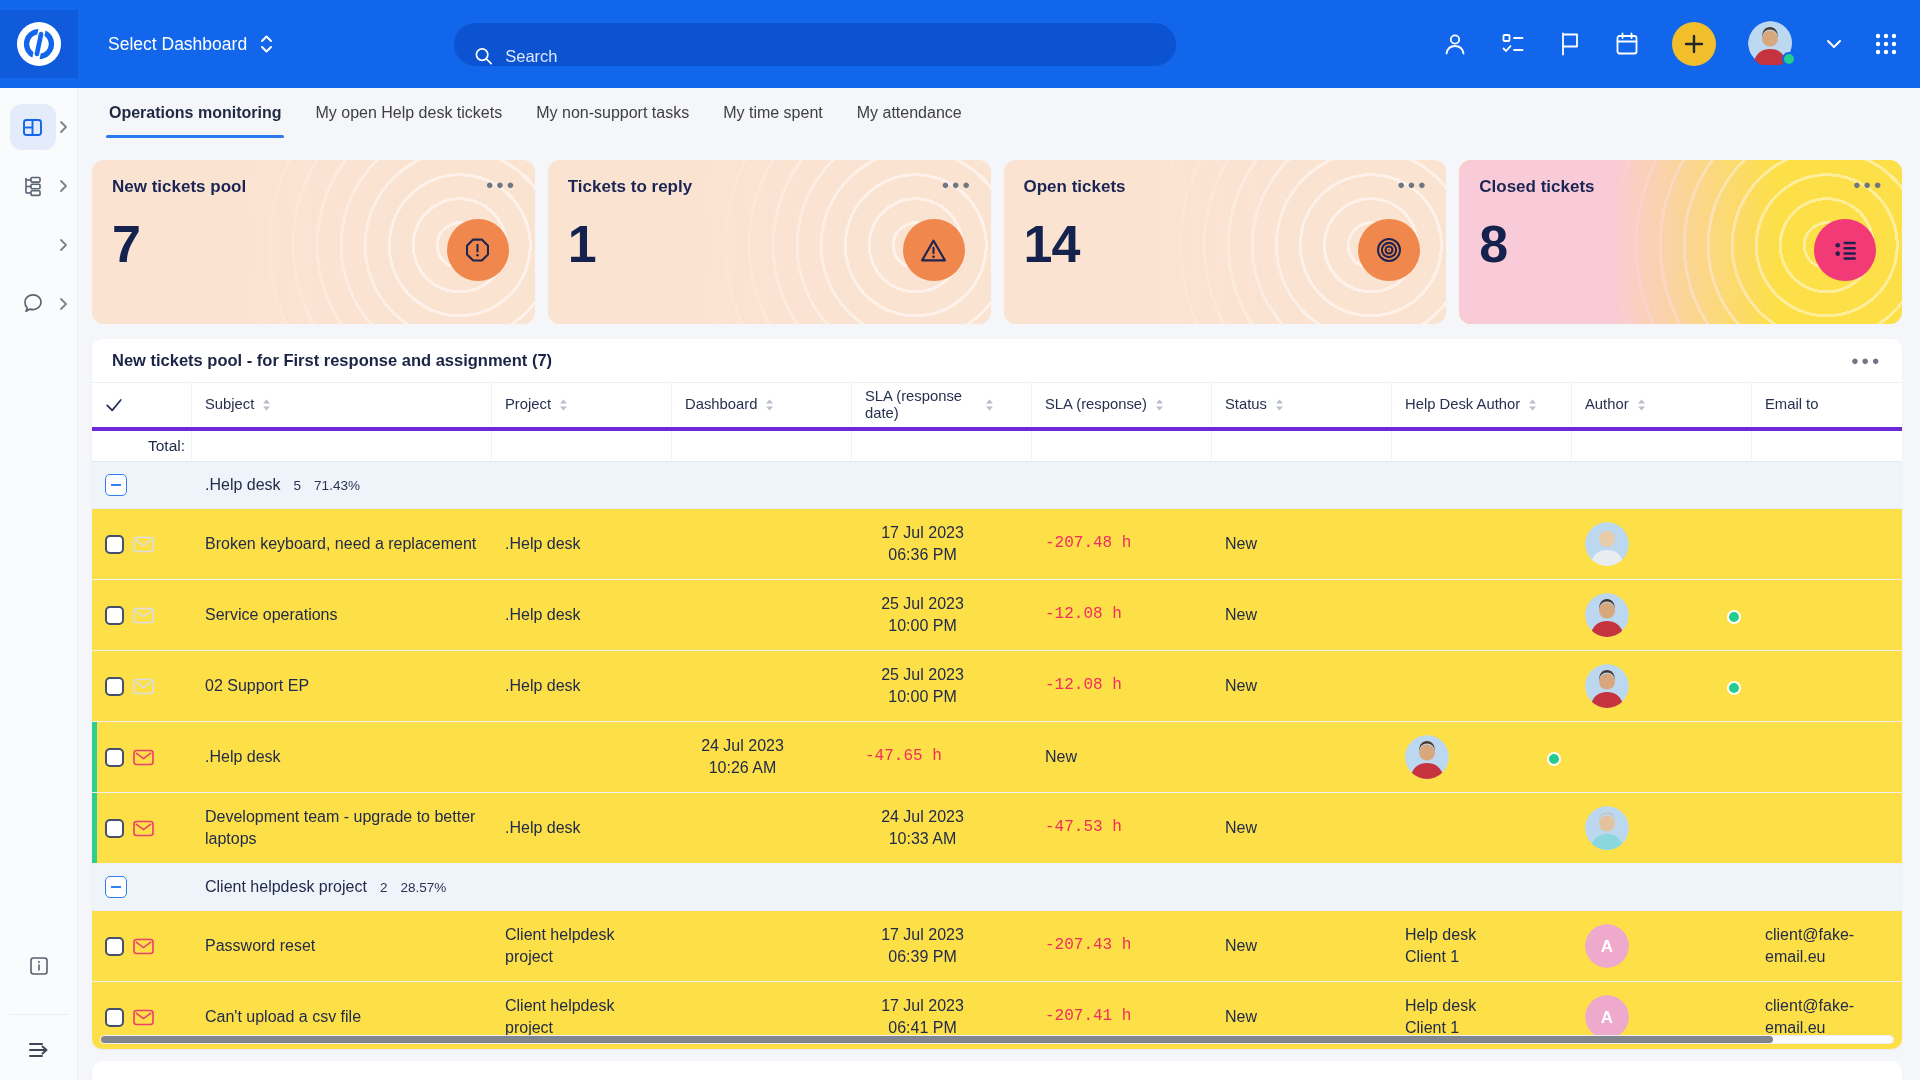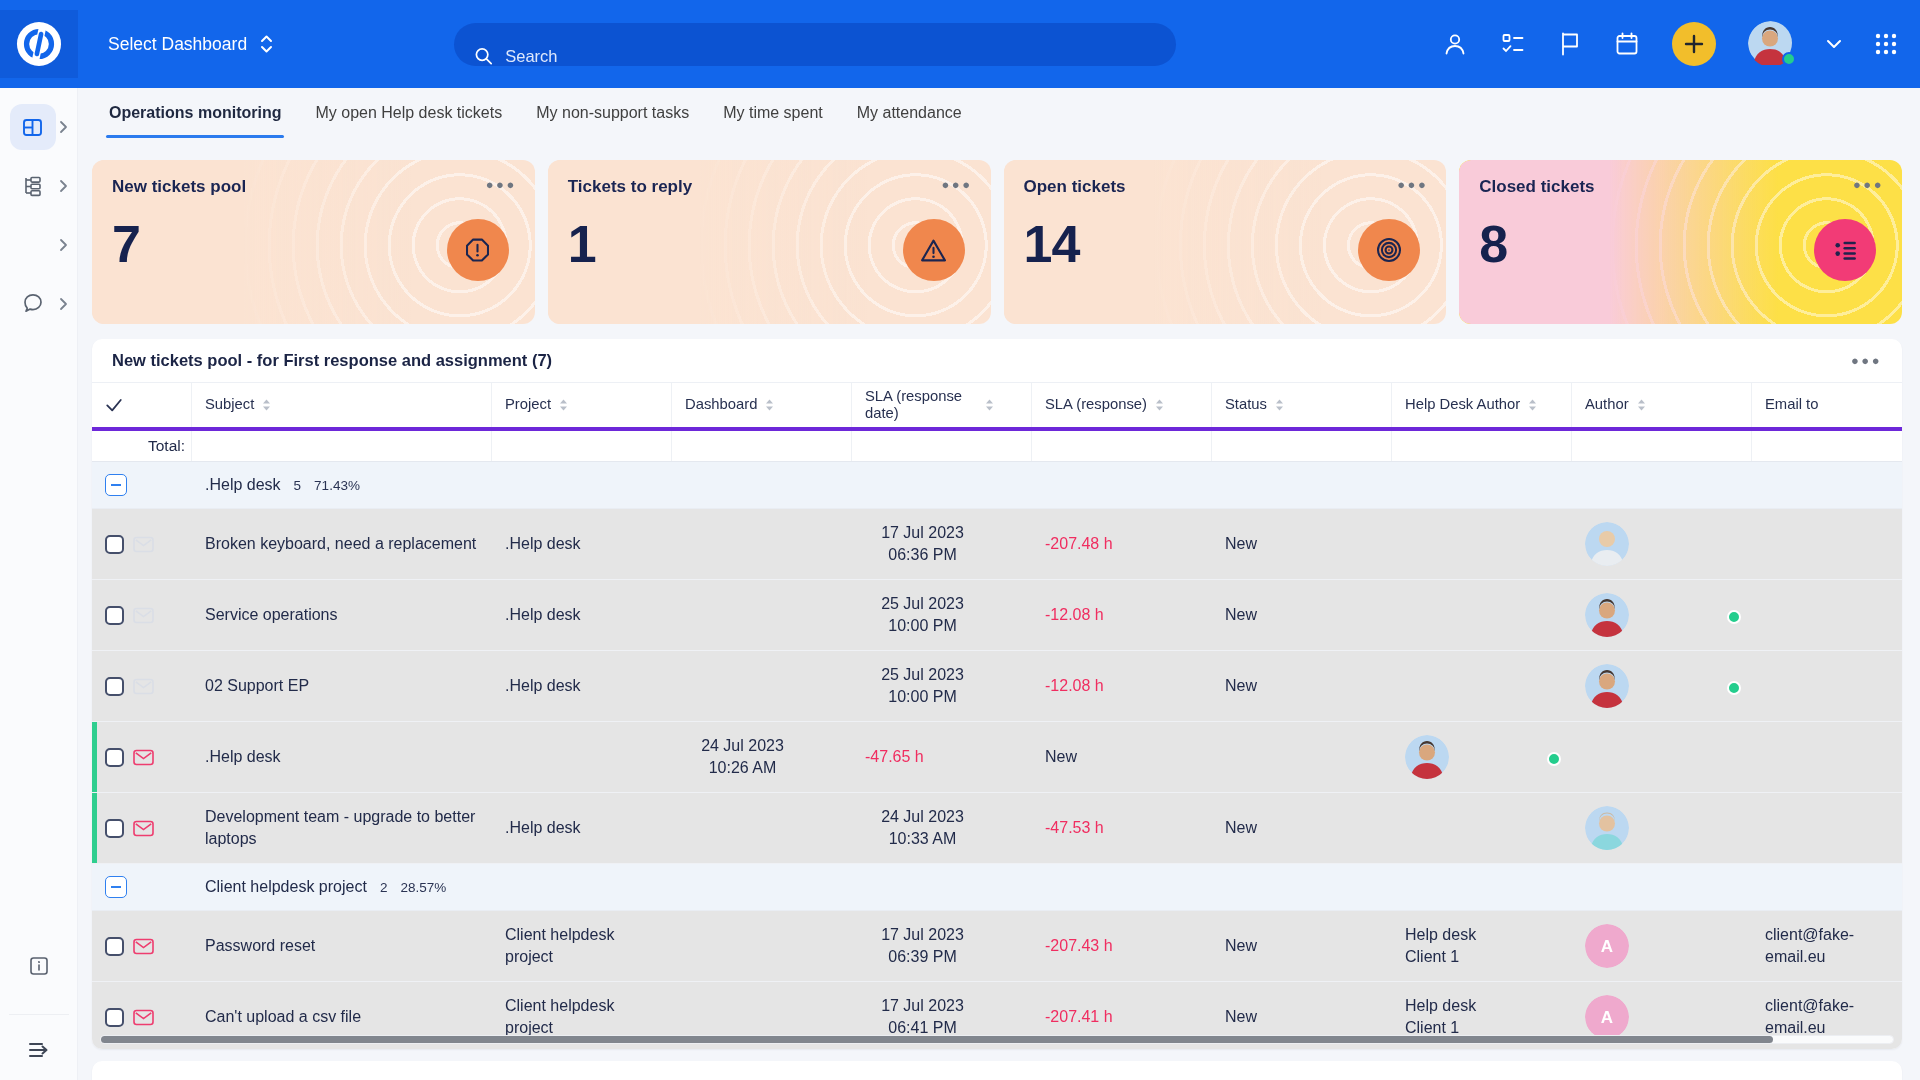--- a/index.html
+++ b/index.html
@@ -66,27 +66,27 @@
   .trow { display:grid; grid-template-columns:100px 300px 180px 180px 180px 180px 180px 180px 180px minmax(0,1fr); }
   .thead .cell { border-right:1px solid #EEF1F5; font-size:14.8px; color:#273050; font-weight:500; display:flex; align-items:center; gap:8px; padding:4px 10px 4px 13px; min-height:44px; line-height:1.18; cursor:pointer; }
   .thead .cell:last-child { border-right:0; }
   .thead { border-bottom:4px solid #6d28d9; }
   .total-row { border-bottom:1px solid #E4E8EF; }
   .total-row .cell { border-right:1px solid #EEF1F5; height:30px; display:flex; align-items:center; font-size:15.5px; color:#222B4A; }
   .total-row .cell:last-child { border-right:0; }
   .total-row .cell:first-child { padding-left:56px; }
 
   .trow.group { height:47px; background:#EFF4FA; border-bottom:1px solid #E9EDF3; align-items:center; }
-  .trow.ticket { min-height:71px; border-bottom:1px solid #EFF1F5; background:#e5e5e5; position:relative; align-items:center; }
+  .trow.ticket { min-height:71px; border-bottom:1px solid #EFF1F5; background:#fde047; position:relative; align-items:center; }
   .tcell { padding:10px 14px 10px 13px; font-size:16px; color:#222B4A; line-height:1.35; }
   .cell-check { display:flex; align-items:center; gap:9px; padding-left:13px; }
   .cbx { width:19px; height:19px; border:2px solid #454F6B; border-radius:5px; background:#fff; flex:0 0 auto; cursor:pointer; }
   .env-gray { color:#DADEE6; display:flex; }
   .env-pink { color:#EE3D6F; display:flex; }
-  .sla-neg { color:#F02D60; }
+  .sla-neg { color:#F02D60;font-family:Liberation Mono, monospace; }
   .flag-bar { position:absolute; left:0; top:0; bottom:0; width:5px; background:#2FCE8F; }
   .collapse-btn { width:22px; height:22px; border:1.6px solid #2F80F0; border-radius:5px; background:#fff; position:relative; cursor:pointer; flex:0 0 auto; }
   .collapse-btn::after { content:""; position:absolute; left:5px; right:5px; top:9px; height:2px; background:#2F80F0; }
   .group-info { grid-column:2 / -1; display:flex; align-items:baseline; gap:13px; padding-left:13px; }
   .g-name { font-size:16px; color:#222B4A; }
   .g-count, .g-pct { font-size:13.5px; color:#2A3353; }
   .hd-author { max-width:132px; }
   .email-cell { max-width:120px; word-break:break-word; }
   .date-cell { max-width:142px;text-align:center; }
 

